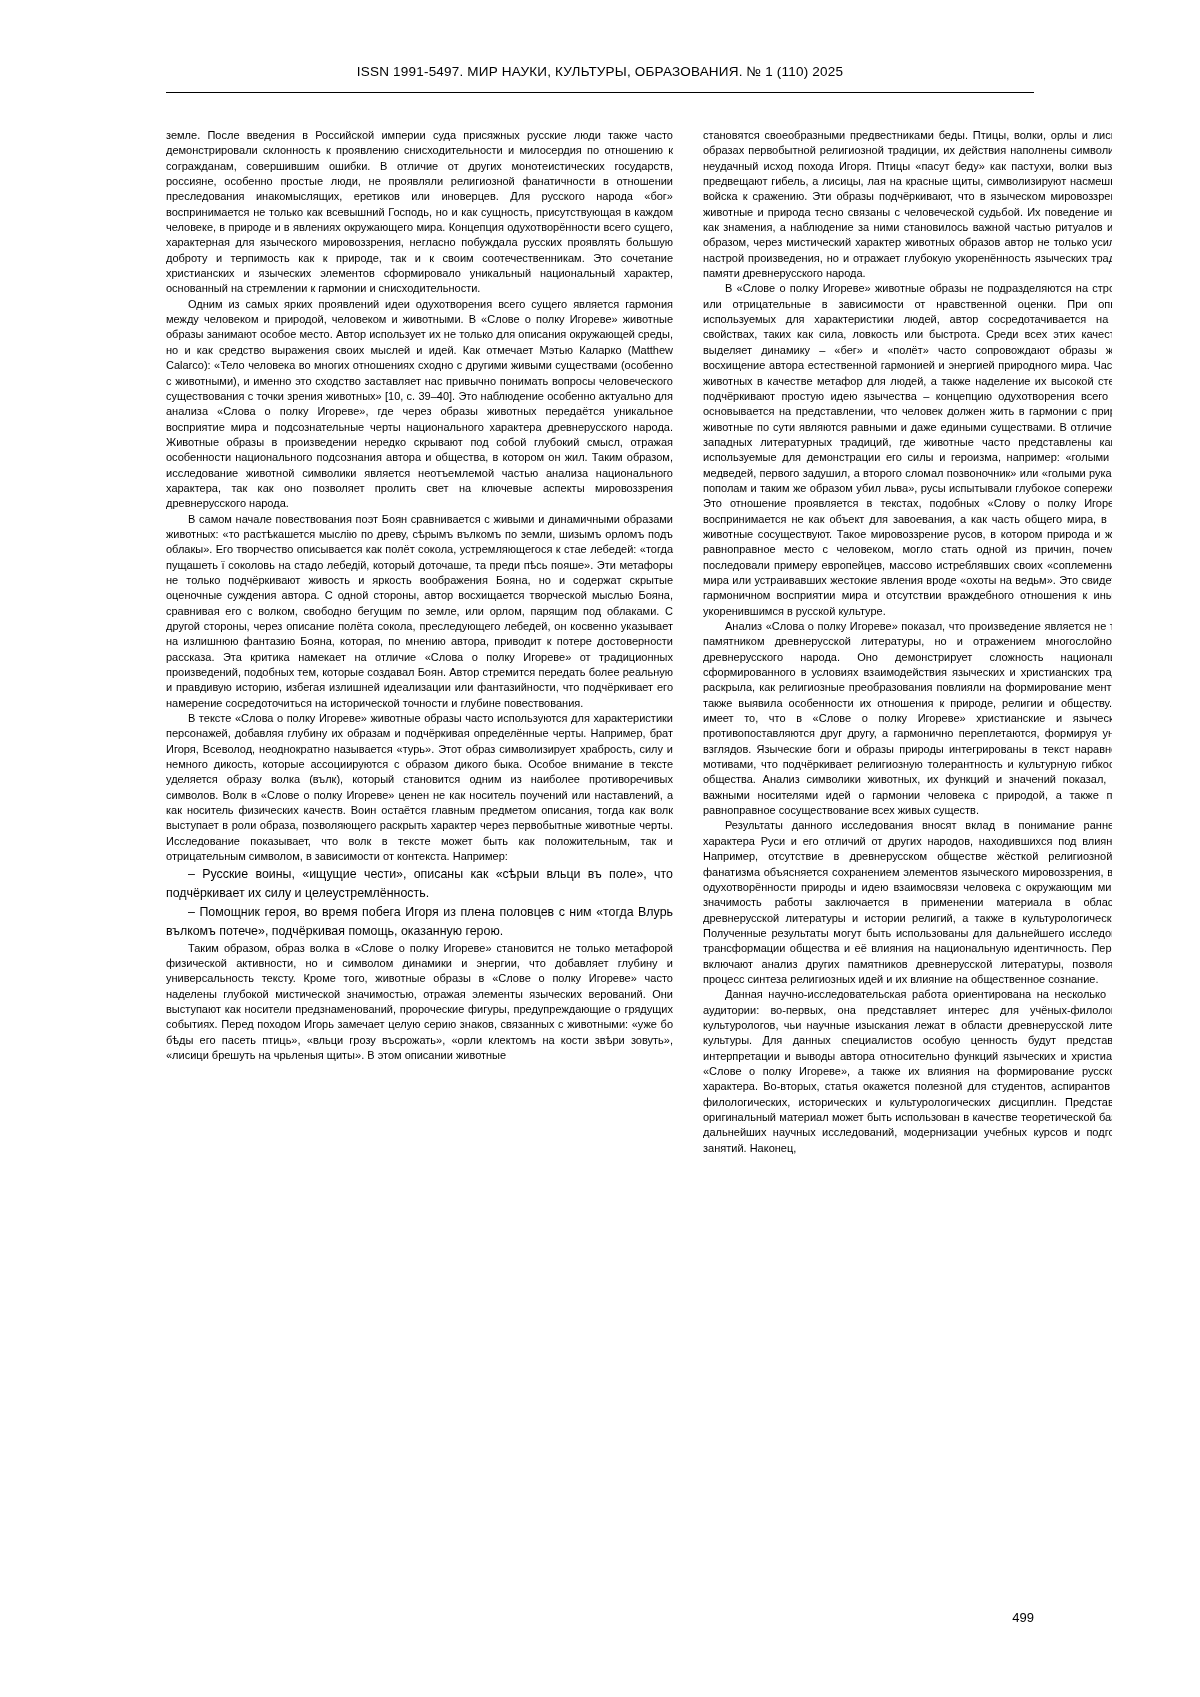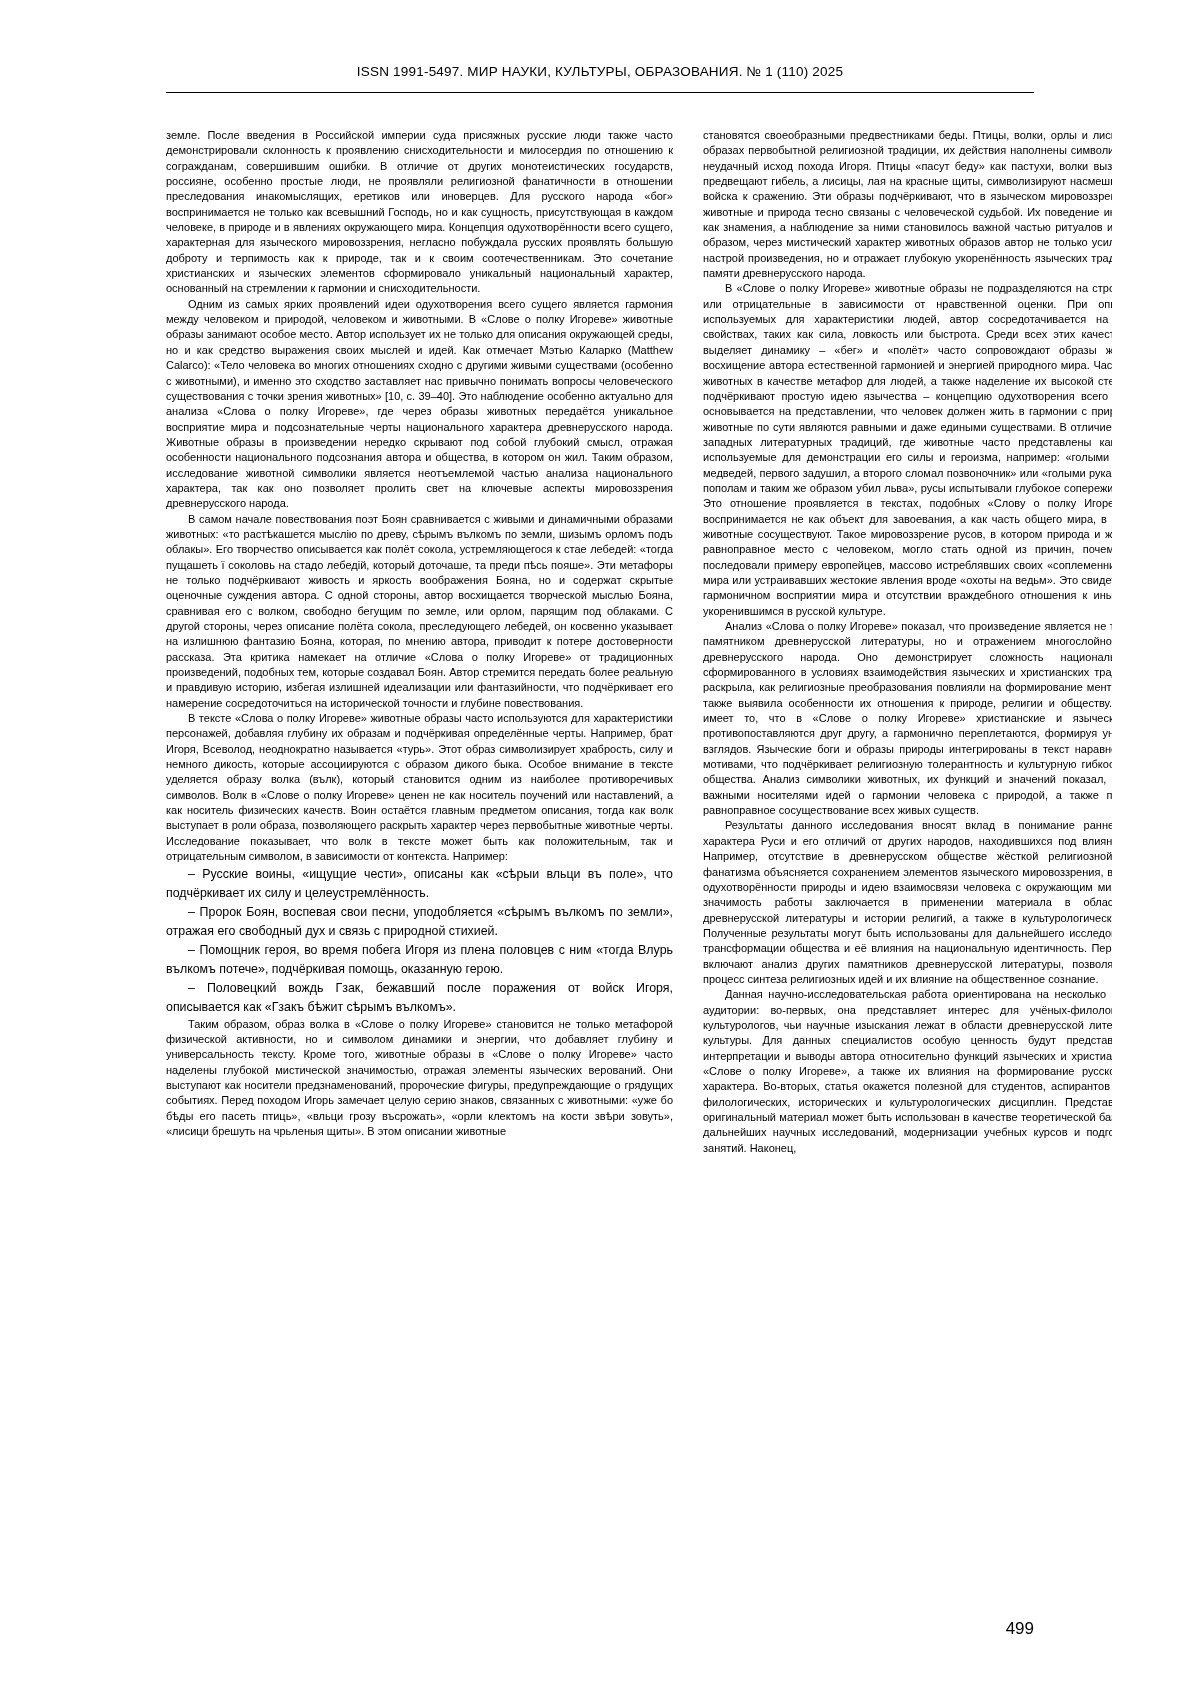--- a/index.html
+++ b/index.html
@@ -67,43 +67,41 @@
     margin: 0;
     font-size: 12.4px;
     line-height: 19px;
     text-align: justify;
     text-indent: 22px;
     hyphens: auto;
   }
   .folio {
     position: absolute;
     right: 78px;
-    bottom: 58px;
-    font-size: 17px;
+    bottom: 72px;
+    font-size: 13px;
   }
 </style>
 </head>
 <body>
 
 <div class="page">
 
   <div class="header">ISSN 1991-5497. МИР НАУКИ, КУЛЬТУРЫ, ОБРАЗОВАНИЯ.  № 1 (110) 2025</div>
   <div class="header-rule"></div>
 
   <div class="columns">
 
     <div class="col">
       <p class="par noindent">земле. После введения в Российской империи суда присяжных русские люди также часто демонстрировали склонность к проявлению снисходительности и милосердия по отношению к согражданам, совершившим ошибки. В отличие от других монотеистических государств, россияне, особенно простые люди, не проявляли религиозной фанатичности в отношении преследования инакомыслящих, еретиков или иноверцев. Для русского народа «бог» воспринимается не только как всевышний Господь, но и как сущность, присутствующая в каждом человеке, в природе и в явлениях окружающего мира. Концепция одухотворённости всего сущего, характерная для языческого мировоззрения, негласно побуждала русских проявлять большую доброту и терпимость как к природе, так и к своим соотечественникам. Это сочетание христианских и языческих элементов сформировало уникальный национальный характер, основанный на стремлении к гармонии и снисходительности.</p>
       <p class="par">Одним из самых ярких проявлений идеи одухотворения всего сущего является гармония между человеком и природой, человеком и животными. В «Слове о полку Игореве» животные образы занимают особое место. Автор использует их не только для описания окружающей среды, но и как средство выражения своих мыслей и идей. Как отмечает Мэтью Каларко (Matthew Calarco): «Тело человека во многих отношениях сходно с другими живыми существами (особенно с животными), и именно это сходство заставляет нас привычно понимать вопросы человеческого существования с точки зрения животных» [10, с. 39–40]. Это наблюдение особенно актуально для анализа «Слова о полку Игореве», где через образы животных передаётся уникальное восприятие мира и подсознательные черты национального характера древнерусского народа. Животные образы в произведении нередко скрывают под собой глубокий смысл, отражая особенности национального подсознания автора и общества, в котором он жил. Таким образом, исследование животной символики является неотъемлемой частью анализа национального характера, так как оно позволяет пролить свет на ключевые аспекты мировоззрения древнерусского народа.</p>
       <p class="par">В самом начале повествования поэт Боян сравнивается с живыми и динамичными образами животных: «то растѣкашется мыслію по древу, сѣрымъ вълкомъ по земли, шизымъ орломъ подъ облакы». Его творчество описывается как полёт сокола, устремляющегося к стае лебедей: «тогда пущашеть ї соколовь на стадо лебедій, который доточаше, та преди пѣсь пояше». Эти метафоры не только подчёркивают живость и яркость воображения Бояна, но и содержат скрытые оценочные суждения автора. С одной стороны, автор восхищается творческой мыслью Бояна, сравнивая его с волком, свободно бегущим по земле, или орлом, парящим под облаками. С другой стороны, через описание полёта сокола, преследующего лебедей, он косвенно указывает на излишнюю фантазию Бояна, которая, по мнению автора, приводит к потере достоверности рассказа. Эта критика намекает на отличие «Слова о полку Игореве» от традиционных произведений, подобных тем, которые создавал Боян. Автор стремится передать более реальную и правдивую историю, избегая излишней идеализации или фантазийности, что подчёркивает его намерение сосредоточиться на исторической точности и глубине повествования.</p>
       <p class="par">В тексте «Слова о полку Игореве» животные образы часто используются для характеристики персонажей, добавляя глубину их образам и подчёркивая определённые черты. Например, брат Игоря, Всеволод, неоднократно называется «турь». Этот образ символизирует храбрость, силу и немного дикость, которые ассоциируются с образом дикого быка. Особое внимание в тексте уделяется образу волка (вълк), который становится одним из наиболее противоречивых символов. Волк в «Слове о полку Игореве» ценен не как носитель поучений или наставлений, а как носитель физических качеств. Воин остаётся главным предметом описания, тогда как волк выступает в роли образа, позволяющего раскрыть характер через первобытные животные черты. Исследование показывает, что волк в тексте может быть как положительным, так и отрицательным символом, в зависимости от контекста. Например:</p>
       <p class="dash">–  Русские воины, «ищущие чести», описаны как «сѣрыи вльци въ поле», что подчёркивает их силу и целеустремлённость.</p>
-      <p class="dash">–  Пророк Боян, воспевая свои песни, уподобляется «сѣрымъ вълкомъ по земли», отражая его свободный дух и связь с природной стихией.</p>
       <p class="dash">–  Помощник героя, во время побега Игоря из плена половцев с ним «тогда Влурь вълкомъ потече», подчёркивая помощь, оказанную герою.</p>
-      <p class="dash">–  Половецкий вождь Гзак, бежавший после поражения от войск Игоря, описывается как «Гзакъ бѣжит сѣрымъ вълкомъ».</p>
       <p class="par">Таким образом, образ волка в «Слове о полку Игореве» становится не только метафорой физической активности, но и символом динамики и энергии, что добавляет глубину и универсальность тексту. Кроме того, животные образы в «Слове о полку Игореве» часто наделены глубокой мистической значимостью, отражая элементы языческих верований. Они выступают как носители предзнаменований, пророческие фигуры, предупреждающие о грядущих событиях. Перед походом Игорь замечает целую серию знаков, связанных с животными: «уже бо бѣды его пасеть птиць», «вльци грозу въсрожать», «орли клектомъ на кости звѣри зовуть», «лисици брешуть на чрьленыя щиты». В этом описании животные</p>
     </div>
 
     <div class="col">
       <p class="par noindent">становятся своеобразными предвестниками беды. Птицы, волки, орлы и лисицы объединены в образах первобытной религиозной традиции, их действия наполнены символикой и предвещают неудачный исход похода Игоря. Птицы «пасут беду» как пастухи, волки вызывают грозу, орлы предвещают гибель, а лисицы, лая на красные щиты, символизируют насмешку над готовностью войска к сражению. Эти образы подчёркивают, что в языческом мировоззрении древних русов животные и природа тесно связаны с человеческой судьбой. Их поведение интерпретировалось как знамения, а наблюдение за ними становилось важной частью ритуалов и верований. Таким образом, через мистический характер животных образов автор не только усиливает трагический настрой произведения, но и отражает глубокую укоренённость языческих традиций в культурной памяти древнерусского народа.</p>
       <p class="par">В «Слове о полку Игореве» животные образы не подразделяются на строго положительные или отрицательные в зависимости от нравственной оценки. При описании животных, используемых для характеристики людей, автор сосредотачивается на их естественных свойствах, таких как сила, ловкость или быстрота. Среди всех этих качеств автор особенно выделяет динамику – «бег» и «полёт» часто сопровождают образы животных, отражая восхищение автора естественной гармонией и энергией природного мира. Частое использование животных в качестве метафор для людей, а также наделение их высокой степенью разумности подчёркивают простую идею язычества – концепцию одухотворения всего сущего. Эта идея основывается на представлении, что человек должен жить в гармонии с природой, а человек и животные по сути являются равными и даже едиными существами. В отличие от других древних западных литературных традиций, где животные часто представлены как враги человека, используемые для демонстрации его силы и героизма, например: «голыми руками убил двух медведей, первого задушил, а второго сломал позвоночник» или «голыми руками разорвал оленя пополам и таким же образом убил льва», русы испытывали глубокое сопереживание к животным. Это отношение проявляется в текстах, подобных «Слову о полку Игореве», где природа воспринимается не как объект для завоевания, а как часть общего мира, в котором человек и животные сосуществуют. Такое мировоззрение русов, в котором природа и животные занимают равноправное место с человеком, могло стать одной из причин, почему их потомки не последовали примеру европейцев, массово истреблявших своих «соплеменников» из животного мира или устраивавших жестокие явления вроде «охоты на ведьм». Это свидетельствует о более гармоничном восприятии мира и отсутствии враждебного отношения к иным формам жизни, укоренившимся в русской культуре.</p>
       <p class="par">Анализ «Слова о полку Игореве» показал, что произведение является не только уникальным памятником древнерусской литературы, но и отражением многослойного мировоззрения древнерусского народа. Оно демонстрирует сложность национального характера, сформированного в условиях взаимодействия языческих и христианских традиций. Эта работа раскрыла, как религиозные преобразования повлияли на формирование менталитета русичей, а также выявила особенности их отношения к природе, религии и обществу. Особое значение имеет то, что в «Слове о полку Игореве» христианские и языческие элементы не противопоставляются друг другу, а гармонично переплетаются, формируя уникальную систему взглядов. Языческие боги и образы природы интегрированы в текст наравне с христианскими мотивами, что подчёркивает религиозную толерантность и культурную гибкость древнерусского общества. Анализ символики животных, их функций и значений показал, что они являются важными носителями идей о гармонии человека с природой, а также продемонстрировал равноправное сосуществование всех живых существ.</p>
       <p class="par">Результаты данного исследования вносят вклад в понимание раннего национального характера Руси и его отличий от других народов, находившихся под влиянием христианства. Например, отсутствие в древнерусском обществе жёсткой религиозной нетерпимости и фанатизма объясняется сохранением элементов языческого мировоззрения, включая концепцию одухотворённости природы и идею взаимосвязи человека с окружающим миром. Практическая значимость работы заключается в применении материала в области преподавания древнерусской литературы и истории религий, а также в культурологических исследованиях. Полученные результаты могут быть использованы для дальнейшего исследований религиозной трансформации общества и её влияния на национальную идентичность. Перспективы изучения включают анализ других памятников древнерусской литературы, позволяющих проследить процесс синтеза религиозных идей и их влияние на общественное сознание.</p>
       <p class="par">Данная научно-исследовательская работа ориентирована на несколько категорий целевой аудитории: во-первых, она представляет интерес для учёных-филологов, историков и культурологов, чьи научные изыскания лежат в области древнерусской литературы, истории и культуры. Для данных специалистов особую ценность будут представлять новаторские интерпретации и выводы автора относительно функций языческих и христианских элементов в «Слове о полку Игореве», а также их влияния на формирование русского национального характера. Во-вторых, статья окажется полезной для студентов, аспирантов и преподавателей филологических, исторических и культурологических дисциплин. Представленный в работе оригинальный материал может быть использован в качестве теоретической базы для проведения дальнейших научных исследований, модернизации учебных курсов и подготовки лекционных занятий. Наконец,</p>
     </div>

